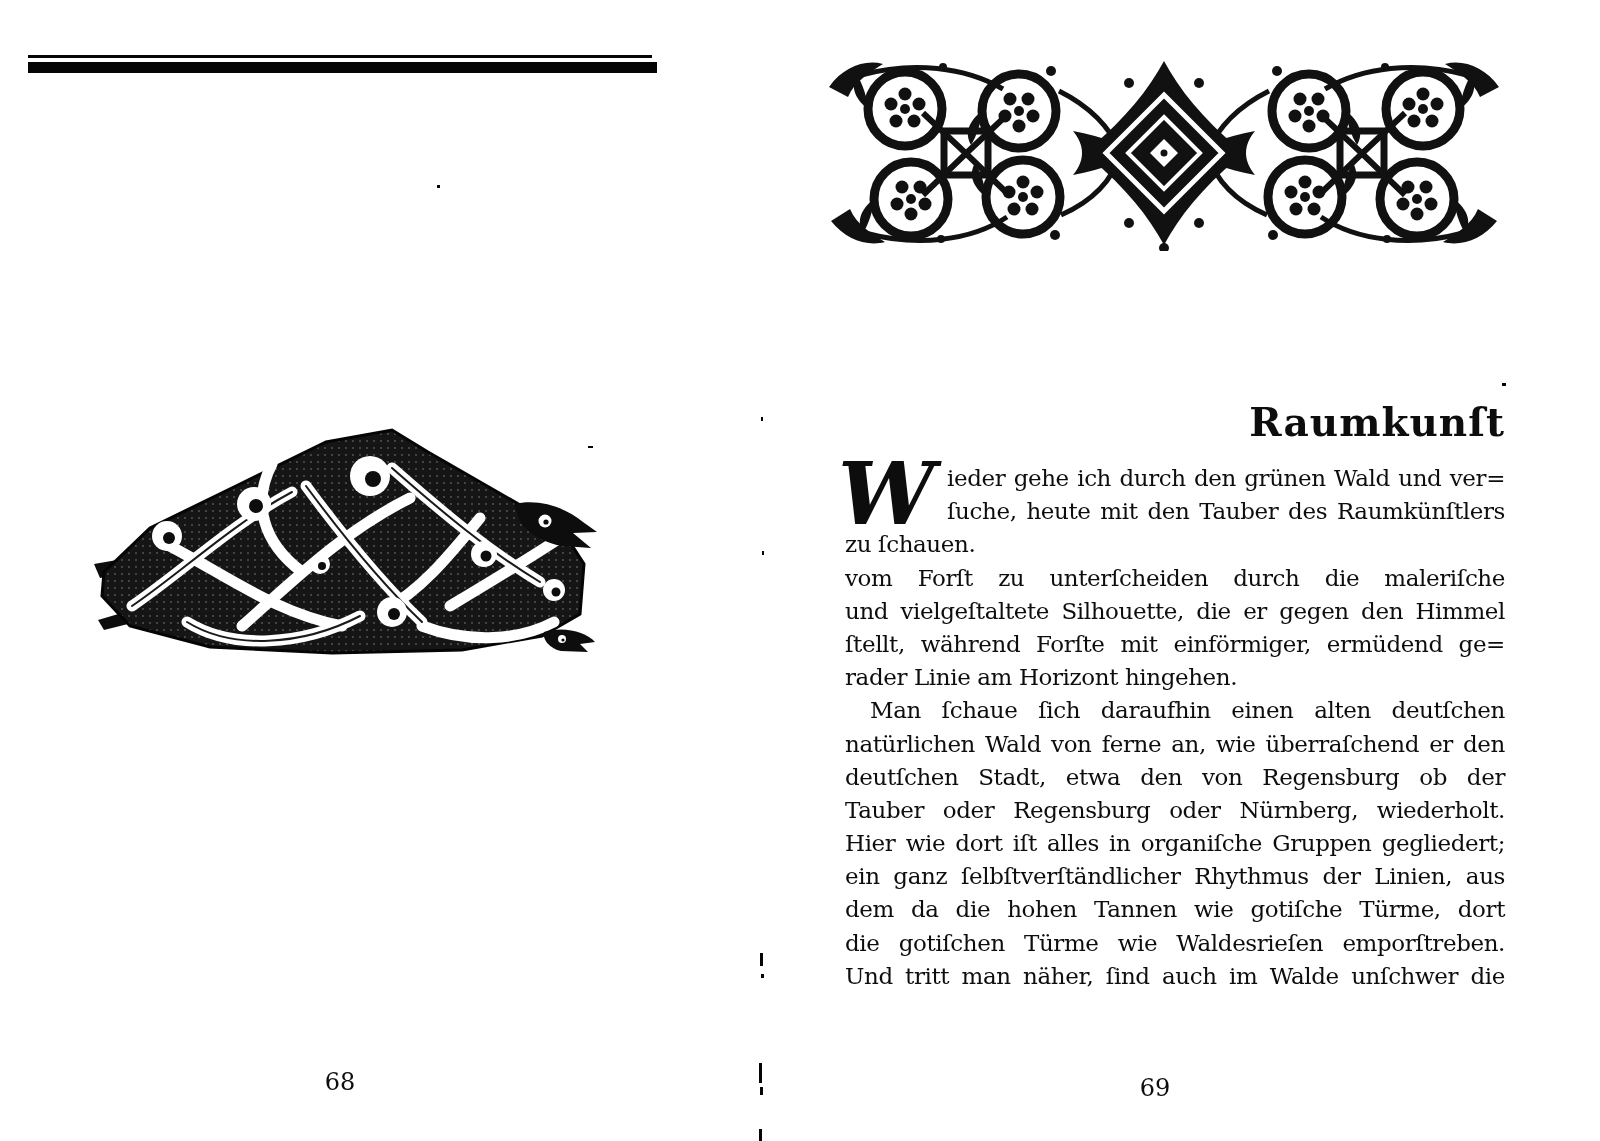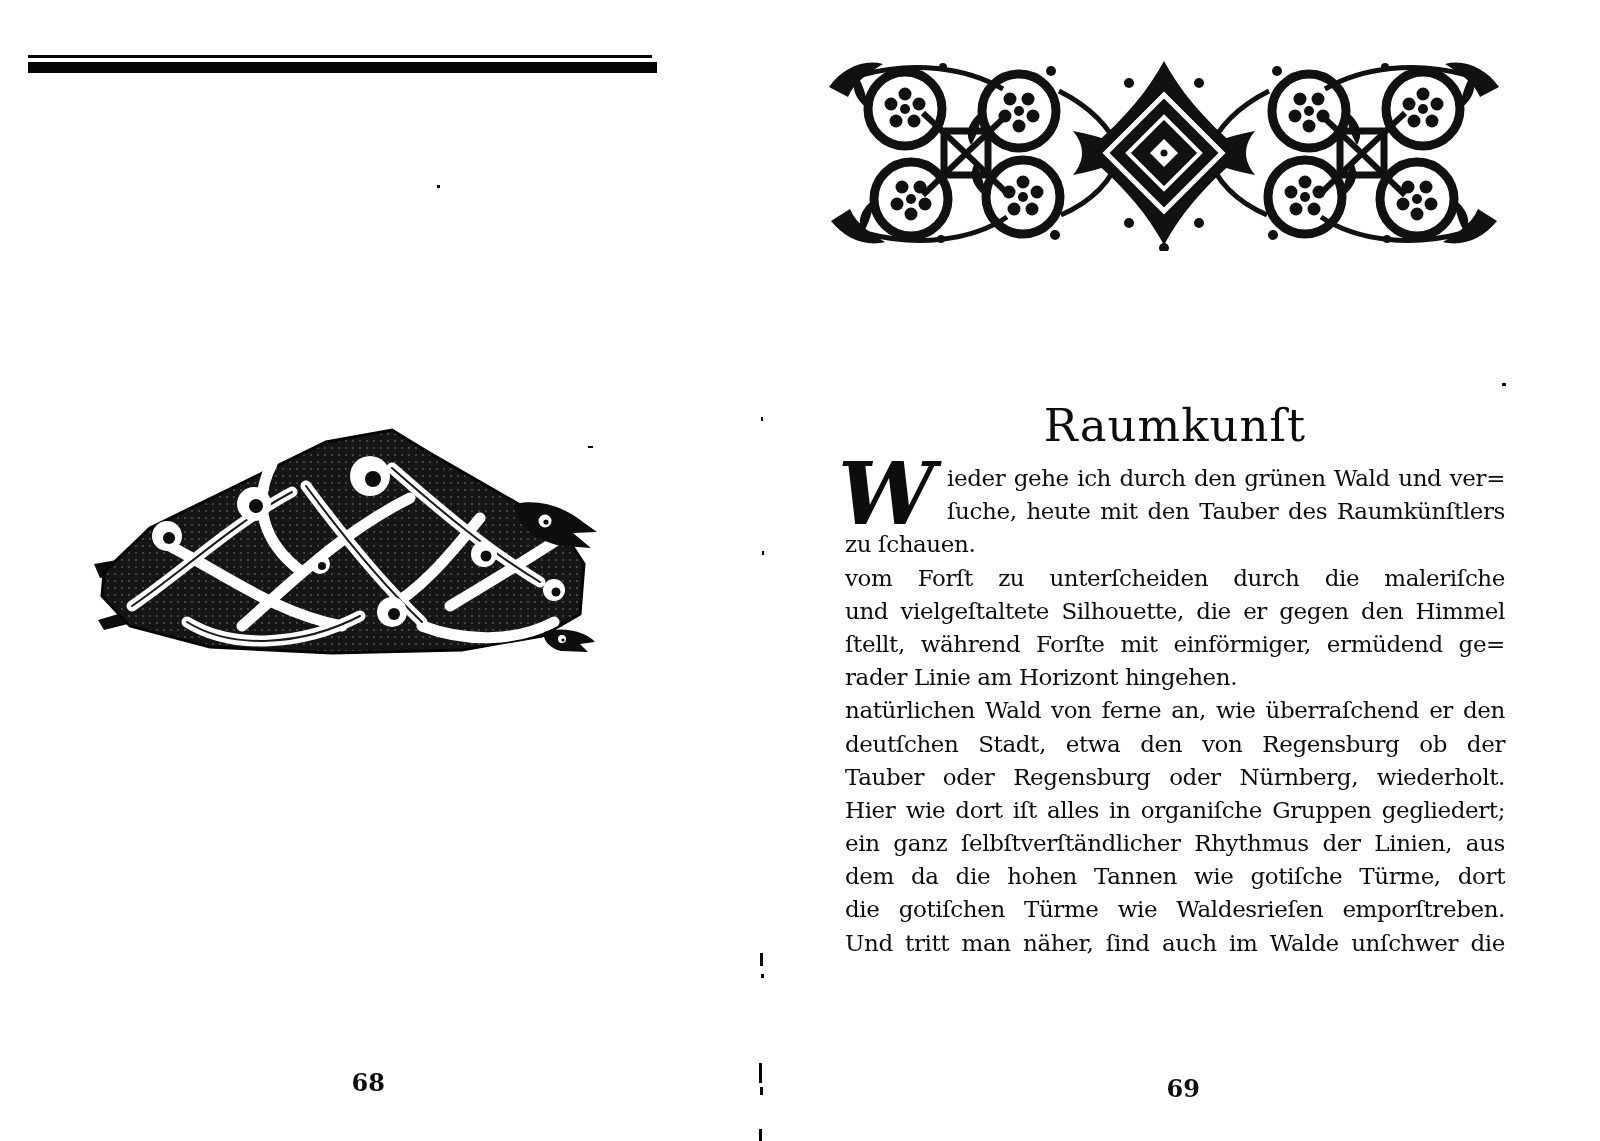--- a/index.html
+++ b/index.html
@@ -12,40 +12,40 @@
   
   .rule-thin{left:28px;top:55px;width:624px;height:3px;background:#050505;}
   .rule-thick{left:28px;top:62px;width:629px;height:11px;background:#050505;}
 
   
   .ornament-left{left:92px;top:424px;width:505px;height:232px;}
   .headpiece{left:823px;top:55px;width:682px;height:196px;}
 
   
   .title{
-    left:845px;top:399px;width:660px;text-align:center;
-    font-size:45px;font-weight:normal;letter-spacing:1px;
+    left:845px;top:399px;width:660px;text-align:right;
+    font-size:39px;font-weight:bold;letter-spacing:1px;
   }
   .drop-cap{
     left:838px;top:451px;width:112px;height:92px;
     font-size:86px;line-height:86px;font-weight:bold;font-style:italic;
     letter-spacing:-4px;
   }
   .body-text{left:845px;top:462px;width:660px;}
   .line{
     display:block;box-sizing:border-box;width:660px;height:33.2px;line-height:33.2px;
     font-size:23px;font-weight:normal;letter-spacing:-0.4px;
     text-align:justify;text-align-last:justify;white-space:normal;
   }
   .line.endline{text-align:right;text-align-last:left;}
   .line.indent{padding-left:25px;}
   .line.hang{padding-left:102px;}
 
   .page-number{
-    font-size:24px;font-weight:bold;text-align:right;width:90px;
+    font-size:24px;font-weight:normal;text-align:center;width:90px;
   }
   .pn-left{left:295px;top:1068px;}
   .pn-right{left:1110px;top:1074px;}
 
   
   .mark{background:#050505;}
 </style>
 </head>
 <body>
 
@@ -173,20 +173,21 @@
 <div class="abs drop-cap">W</div>
 
 <div class="abs body-text">
     <div class="line hang">ieder gehe ich durch den grünen Wald und ver=</div>
     <div class="line hang">ſuche, heute mit den Tauber des Raumkünſtlers</div>
     <div class="line endline">zu ſchauen.</div>
     <div class="line">vom Forſt zu unterſcheiden durch die maleriſche</div>
     <div class="line">und vielgeſtaltete Silhouette, die er gegen den Himmel</div>
     <div class="line">ſtellt, während Forſte mit einförmiger, ermüdend ge=</div>
     <div class="line endline">rader Linie am Horizont hingehen.</div>
+    <div class="line indent">Man ſchaue ſich daraufhin einen alten deutſchen</div>
     <div class="line">natürlichen Wald von ferne an, wie überraſchend er den</div>
     <div class="line">deutſchen Stadt, etwa den von Regensburg ob der</div>
     <div class="line">Tauber oder Regensburg oder Nürnberg, wiederholt.</div>
     <div class="line">Hier wie dort iſt alles in organiſche Gruppen gegliedert;</div>
     <div class="line">ein ganz ſelbſtverſtändlicher Rhythmus der Linien, aus</div>
     <div class="line">dem da die hohen Tannen wie gotiſche Türme, dort</div>
     <div class="line">die gotiſchen Türme wie Waldesrieſen emporſtreben.</div>
     <div class="line">Und tritt man näher, ſind auch im Walde unſchwer die</div>
   </div>
 

